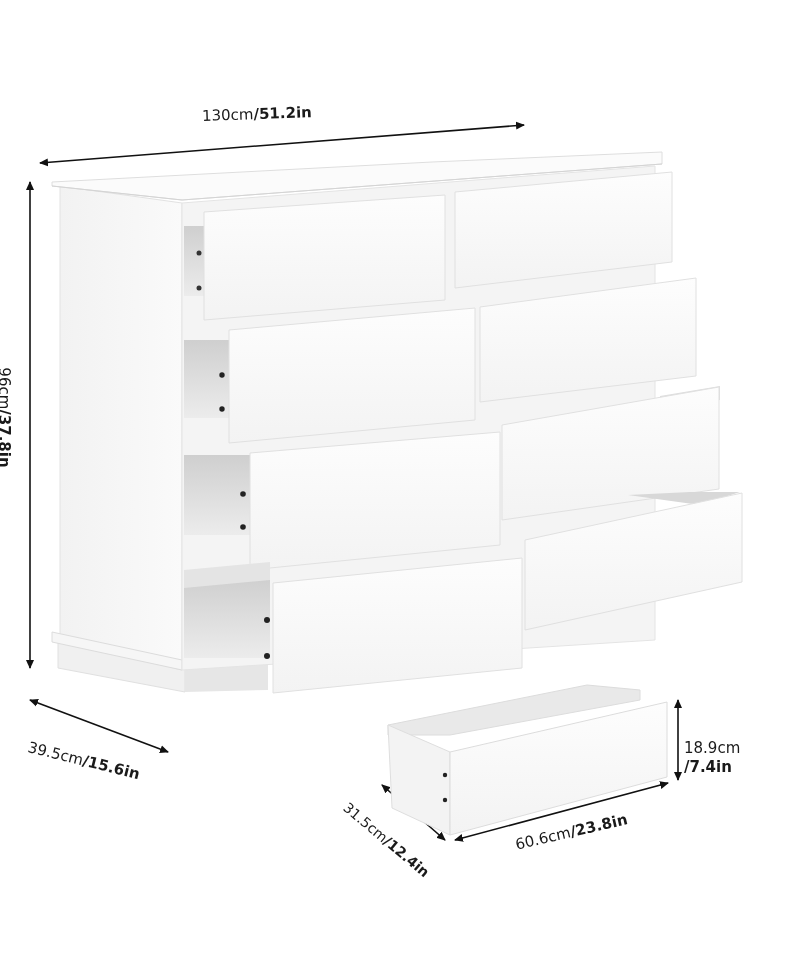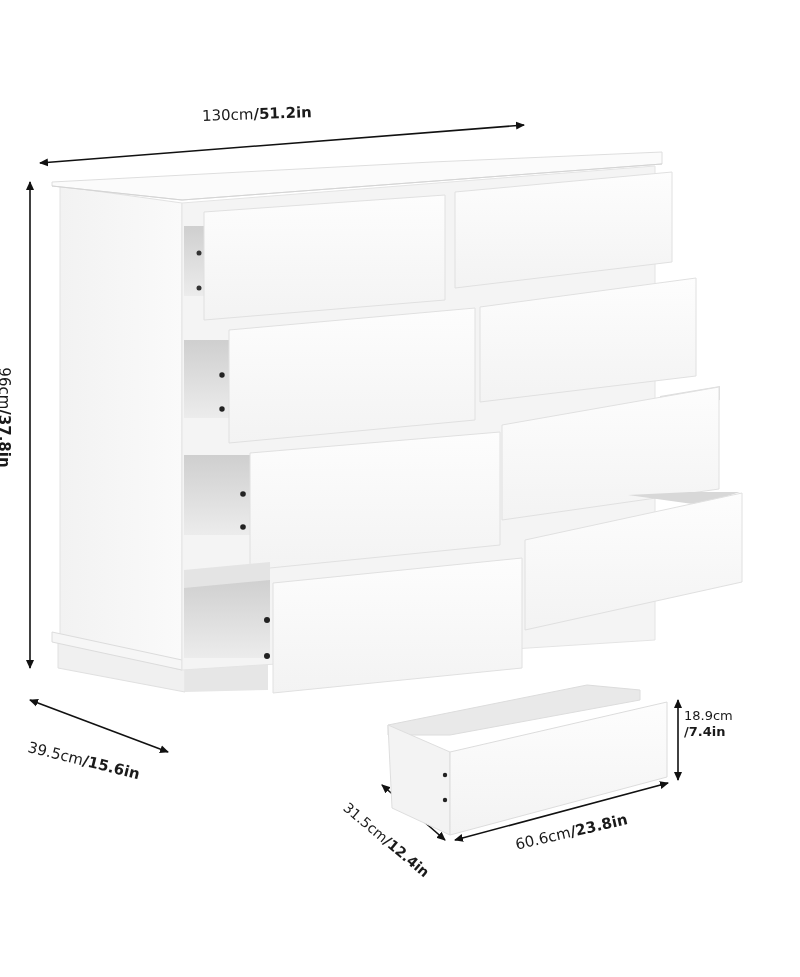--- a/index.html
+++ b/index.html
@@ -114,21 +114,21 @@
 </div>
 
 <div class="lbl" style="left:-47px; top:410px; transform:rotate(90deg); font-size:15px;">
   <span class="cm">96cm</span><span class="in">/</span><span class="in">37.8in</span>
 </div>
 
 <div class="lbl" style="left:30px; top:740px; transform:rotate(14deg); transform-origin:left top; font-size:15px;">
   <span class="cm">39.5cm</span><span class="in">/</span><span class="in">15.6in</span>
 </div>
 
-<div class="lbl stack" style="left:684px; top:708px; font-size:13px;">
+<div class="lbl stack" style="left:684px; top:739px; font-size:15px;">
   <div class="cm">18.9cm</div>
   <div><span class="in">/</span><span class="in">7.4in</span></div>
 </div>
 
 <div class="lbl" style="left:350px; top:800px; transform:rotate(40deg); transform-origin:left top; font-size:14px;">
   <span class="cm">31.5cm</span><span class="in">/</span><span class="in">12.4in</span>
 </div>
 
 <div class="lbl" style="left:514px; top:838px; transform:rotate(-13deg); transform-origin:left top; font-size:15px;">
   <span class="cm">60.6cm</span><span class="in">/</span><span class="in">23.8in</span>

